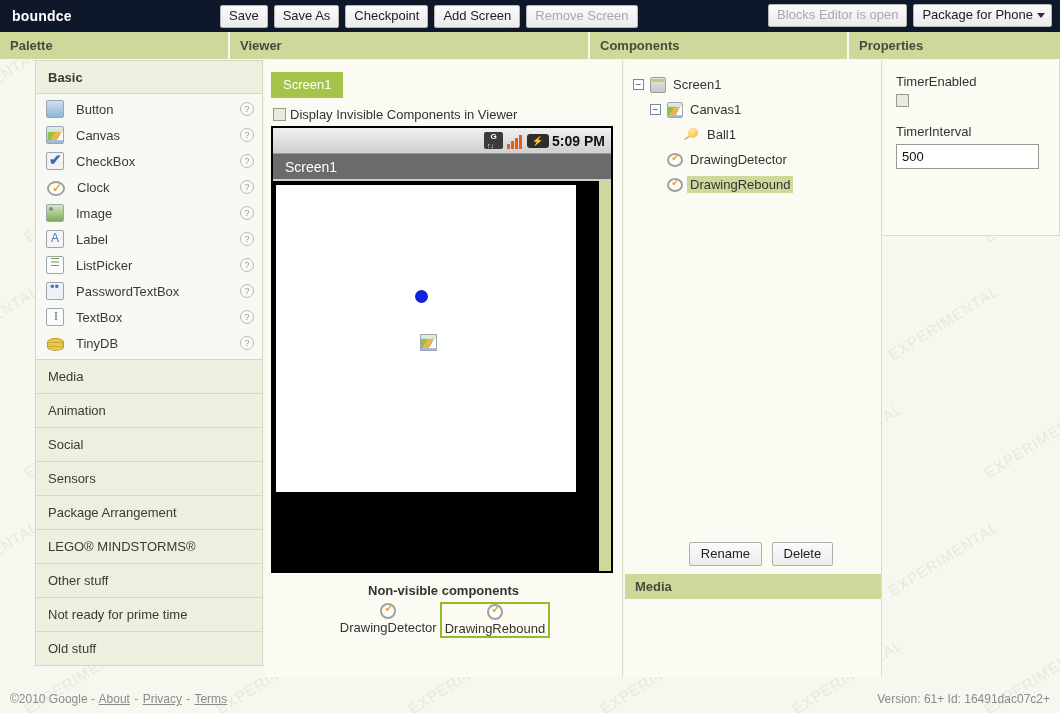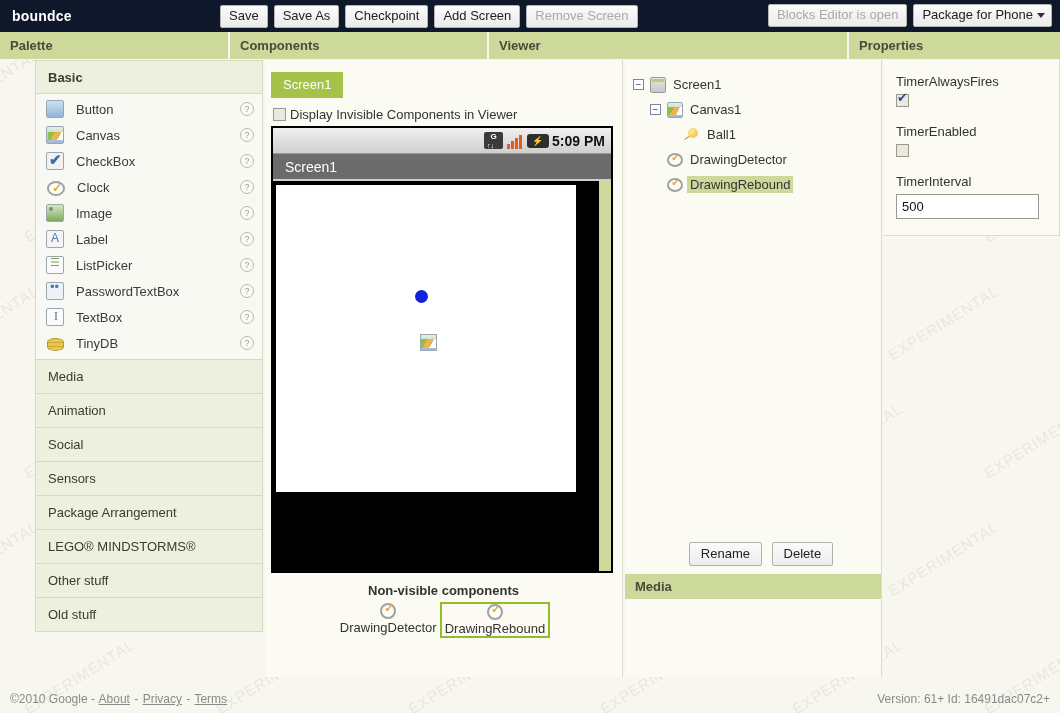--- a/index.html
+++ b/index.html
@@ -472,22 +472,22 @@
       <button class="tb-btn disabled">Blocks Editor is open</button>
       <button class="tb-btn" id="pkg-btn">
         <span>Package for Phone</span>
         <span class="caret"></span>
       </button>
     </div>
   </div>
 
   <div id="colheads">
     <div class="colhead" id="ch-palette">Palette</div>
+    <div class="colhead" id="ch-viewer">Viewer</div>
     <div class="colhead" id="ch-components">Components</div>
-    <div class="colhead" id="ch-viewer">Viewer</div>
     <div class="colhead" id="ch-properties">Properties</div>
   </div>
 
   <div id="main">
 
     <div id="palette">
       <div class="pal-section first open">
         <span>Basic</span>
       </div>
       <div id="pal-basic-items">
@@ -566,20 +566,23 @@
           <span>Sensors</span>
         </div>
       <div class="pal-section">
           <span>Package Arrangement</span>
         </div>
       <div class="pal-section">
           <span>LEGO® MINDSTORMS®</span>
         </div>
       <div class="pal-section">
           <span>Other stuff</span>
+        </div>
+      <div class="pal-section">
+          <span>Not ready for prime time</span>
         </div>
       <div class="pal-section">
           <span>Old stuff</span>
         </div>
     </div>
 
     <div id="viewer">
 
       <div id="screen-tab">Screen1</div>
 
@@ -670,24 +673,20 @@
       <div id="tree-btns">
         <button class="sm-btn">Rename</button>
         <button class="sm-btn">Delete</button>
       </div>
 
       <div id="media-head">Media</div>
     </div>
 
     <div id="properties">
       <div class="prop-block">
-        <div class="prop-label">TimerAlwaysFires</div>
-        <span class="chk checked"></span>
-      </div>
-      <div class="prop-block">
         <div class="prop-label">TimerEnabled</div>
         <span class="chk"></span>
       </div>
       <div class="prop-block">
         <div class="prop-label">TimerInterval</div>
         <input id="prop-interval-input" type="text" value="500" style="">
       </div>
     </div>
 
   </div>

